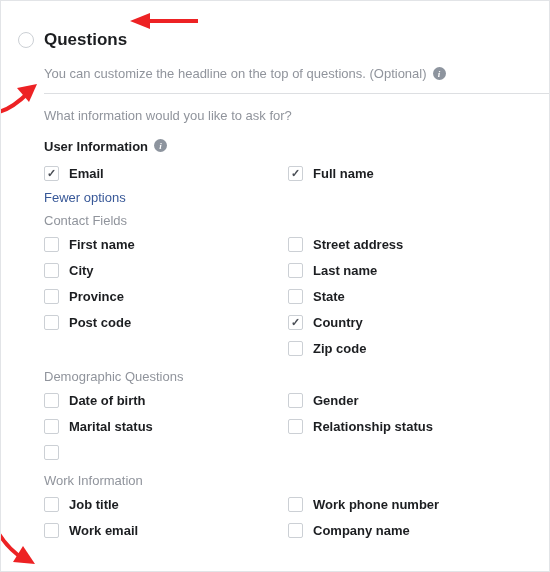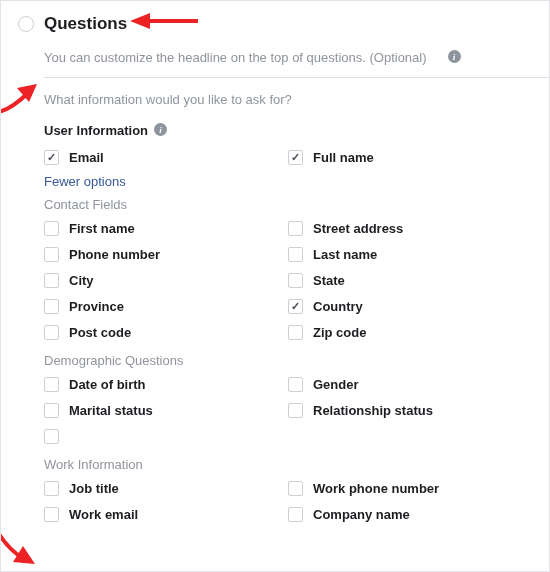--- a/index.html
+++ b/index.html
@@ -15,42 +15,43 @@
     }
     .container {
       padding: 10px 18px 0 18px;
       background: #fff;
     }
     .header-row {
       display: flex;
       align-items: center;
       gap: 10px;
       margin-bottom: 16px;
-      margin-top: 4px;
+      margin-top: 20px;
     }
     .radio-outer {
       width: 16px;
       height: 16px;
       border-radius: 50%;
       border: 1px solid #ccd0d5;
       background: #fff;
       flex-shrink: 0;
     }
     .title {
       font-size: 17px;
       font-weight: 700;
       color: #1c1e21;
     }
     .subtext {
       color: #90949c;
       font-size: 13px;
       margin-left: 26px;
       margin-bottom: 12px;
       display: flex;
-      gap: 21px;
+      align-items: center;
+      gap: 6px;
     }
     .info-icon {
       width: 13px;
       height: 13px;
       border-radius: 50%;
       background: #8d949e;
       color: #fff;
       font-size: 9px;
       font-weight: 700;
       display: inline-flex;
@@ -219,24 +220,20 @@
 
   <div class="subheading">Contact Fields</div>
   <div class="cols" id="contact-cols">
       <div class="col">
         <div class="chk-row">
           <span class="chk"></span>
           <span class="chk-label">First name</span>
         </div>
         <div class="chk-row">
           <span class="chk"></span>
-          <span class="chk-label">Phone number</span>
-        </div>
-        <div class="chk-row">
-          <span class="chk"></span>
           <span class="chk-label">City</span>
         </div>
         <div class="chk-row">
           <span class="chk"></span>
           <span class="chk-label">Province</span>
         </div>
         <div class="chk-row">
           <span class="chk"></span>
           <span class="chk-label">Post code</span>
         </div>

